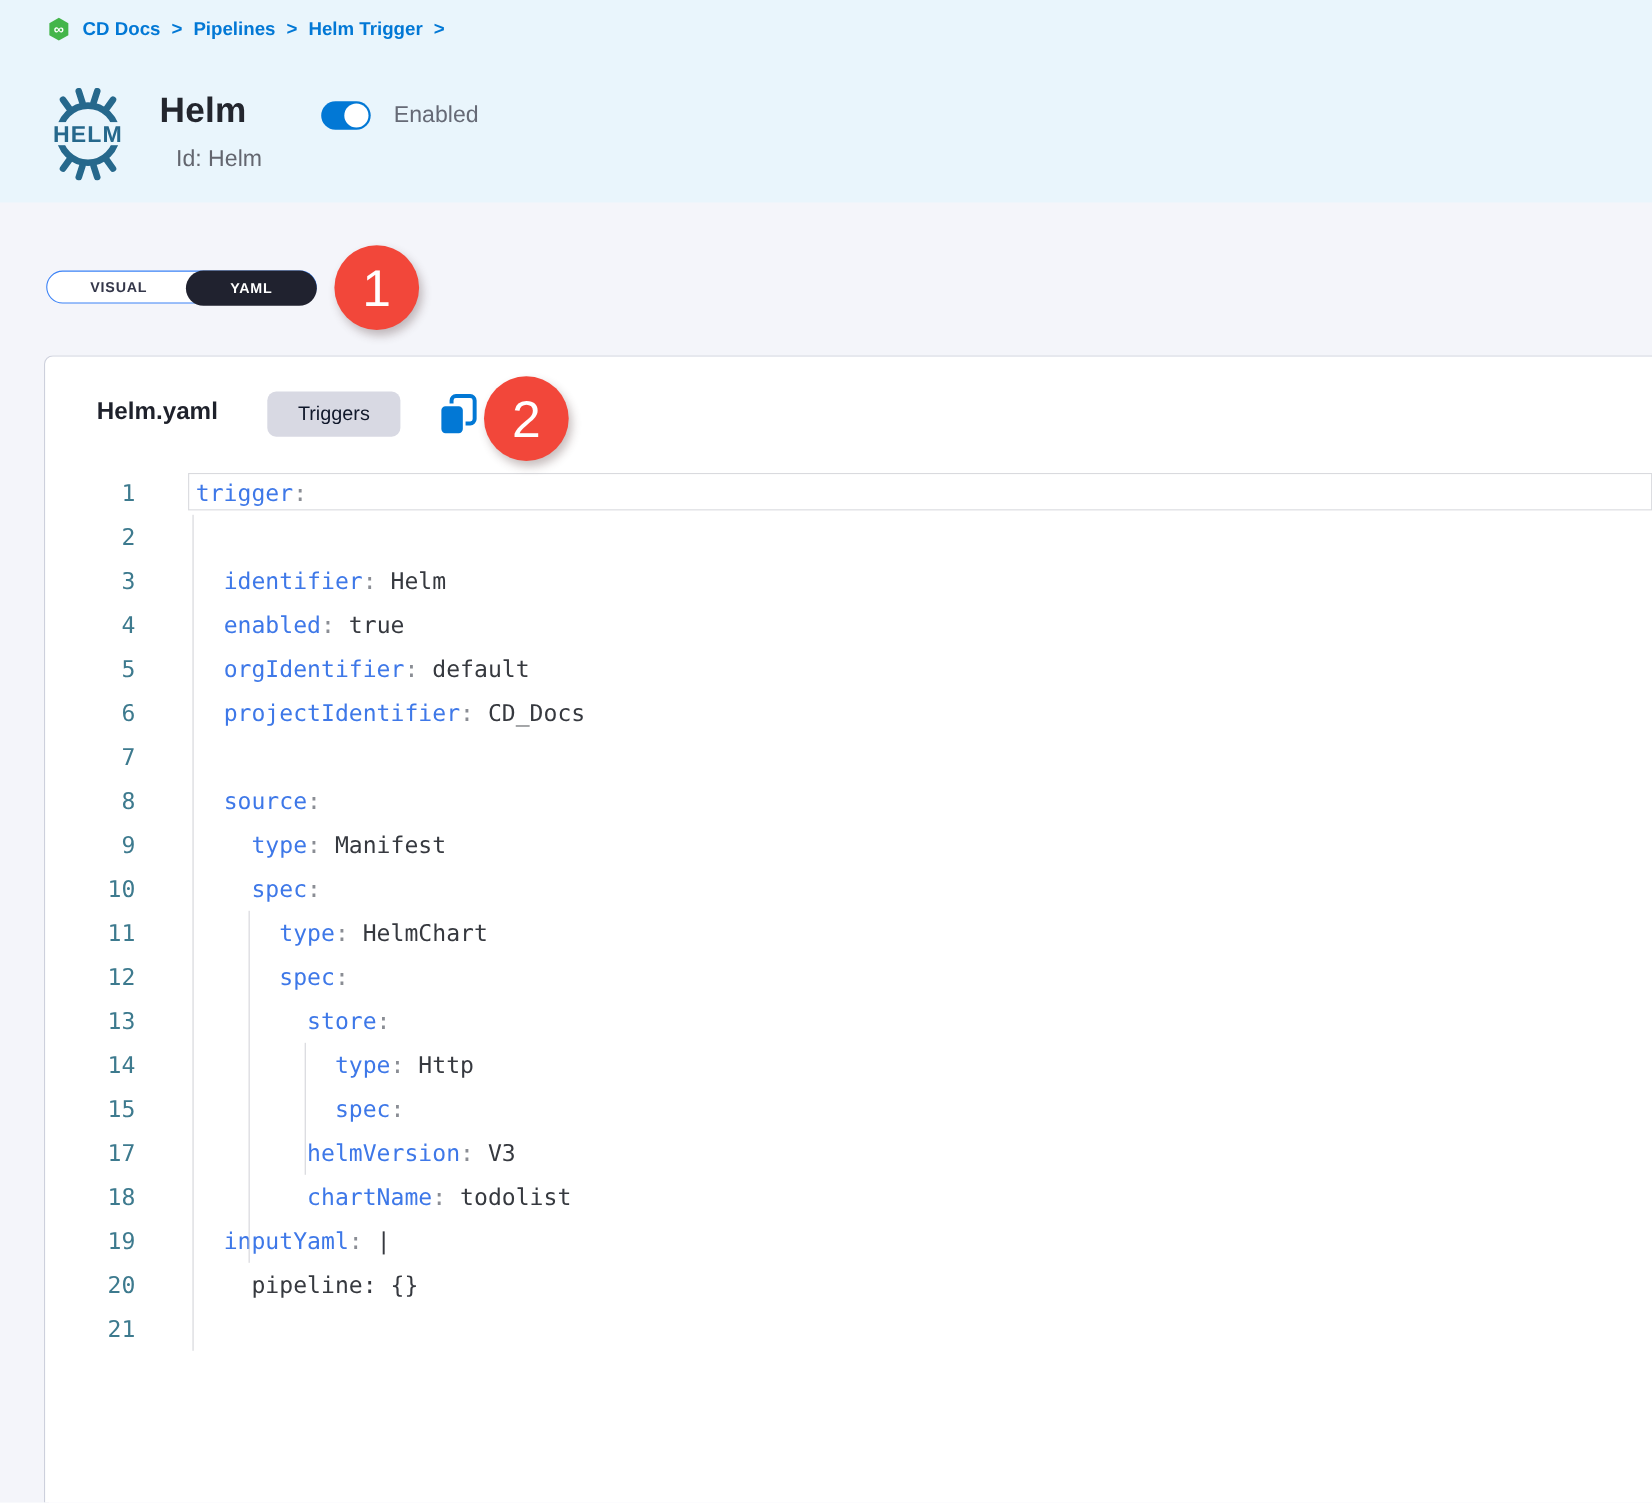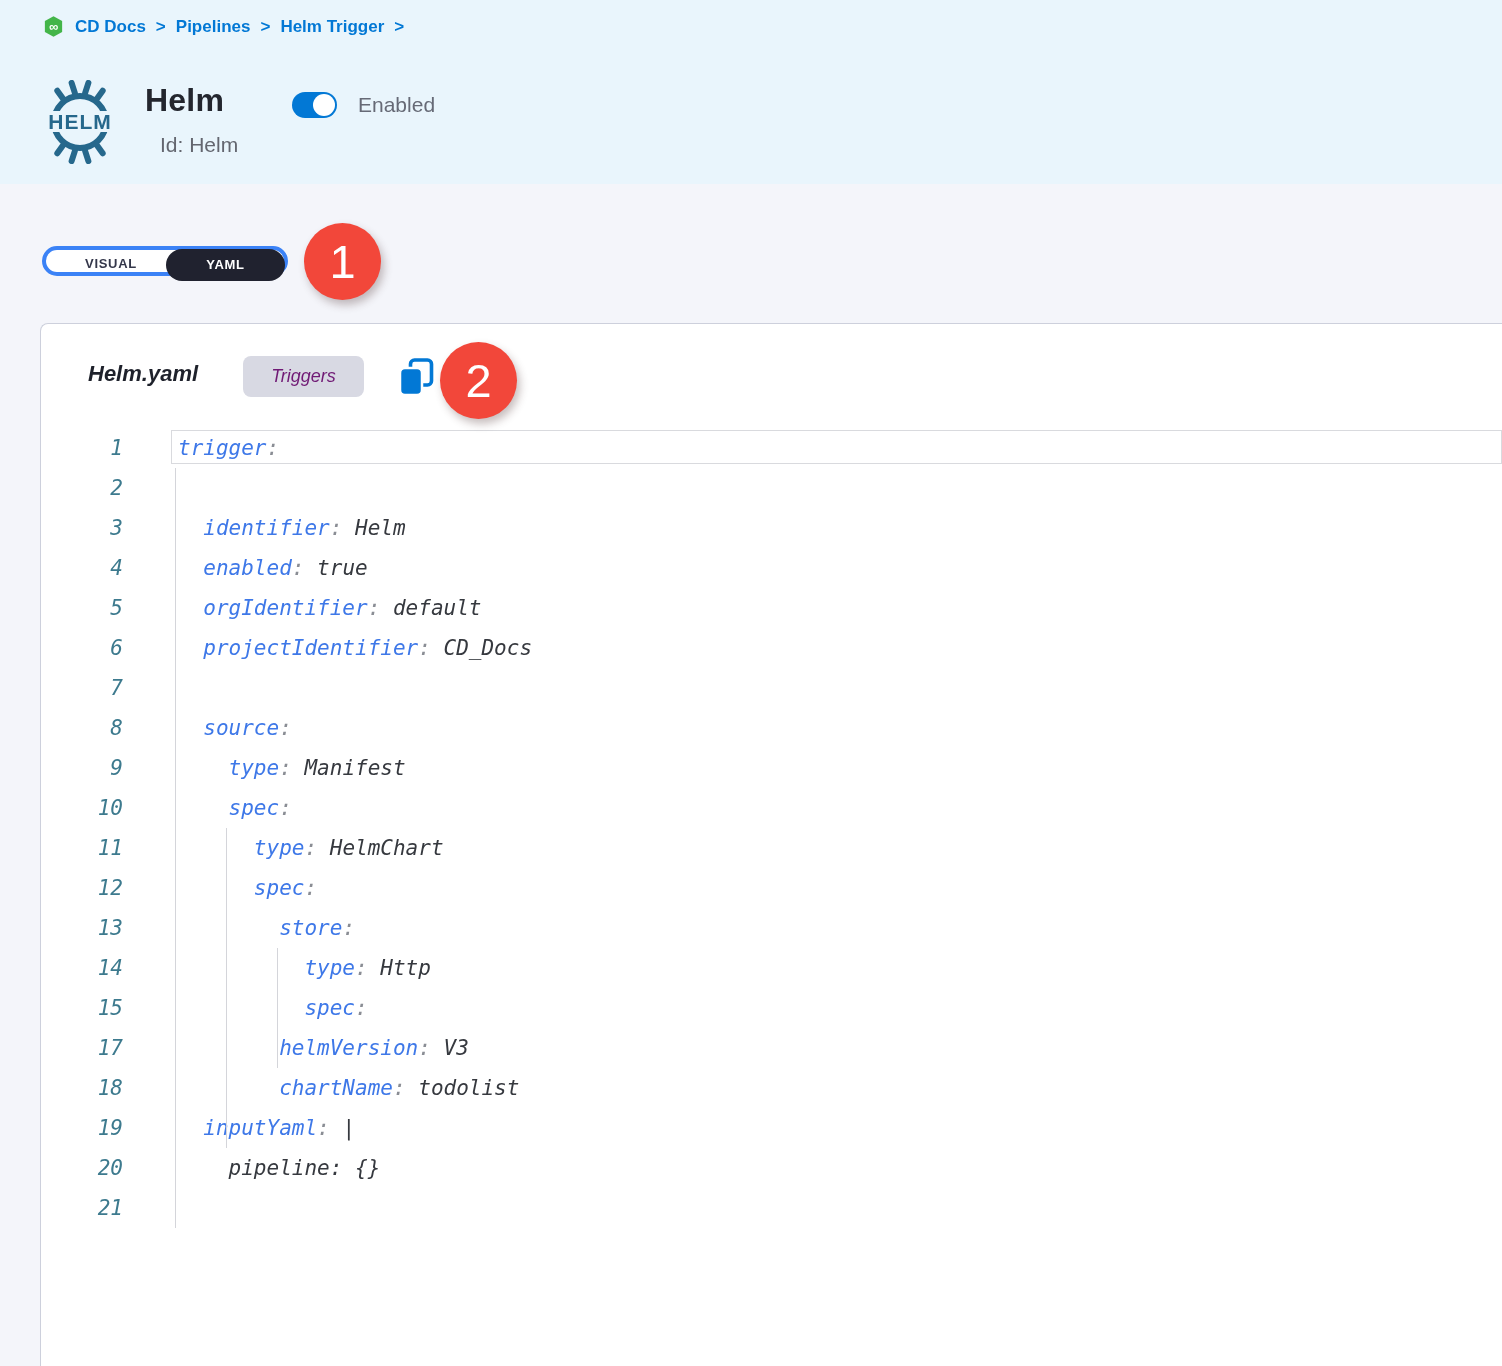--- a/index.html
+++ b/index.html
@@ -43,21 +43,21 @@
     background:#ffffff; border-radius:50%;
   }
   .enabled-label {
     position:absolute; left:358px; top:93px;
     font-size:21px; color:#666a76;
   }
 
   
   .mode-toggle {
     position:absolute; left:42px; top:246px; width:246px; height:30px;
-    background:#ffffff; border:4px solid #3b82f6; border-radius:16px;
+    background:#ffffff; border:1px solid #3b82f6; border-radius:16px;
   }
   .mode-visual {
     position:absolute; left:0; top:0; width:130px; height:28px;
     line-height:28px; text-align:center;
     font-size:13px; font-weight:700; letter-spacing:0.7px; color:#34374a;
     cursor:pointer;
   }
   .mode-yaml {
     position:absolute; right:-1px; top:-1px; width:119px; height:32px;
     line-height:32px; text-align:center; border-radius:16px;
@@ -78,30 +78,29 @@
   .anno-1 { left:304px; top:223px; }
   .anno-2 { left:440px; top:342px; }
 
   
   .card {
     position:absolute; left:40px; top:323px; width:1462px; height:1043px;
     background:#ffffff;
     border:1px solid #cdd0dc; border-right:none; border-bottom:none;
     border-radius:8px 0 0 0;
     z-index:10;
-    font-style:italic;
   }
   .file-name {
     position:absolute; left:47px; top:37px;
     font-size:22px; font-weight:700; color:#1e212b;
   }
   .triggers-badge {
     position:absolute; left:202px; top:32px; width:121px; height:41px;
     background:#d8d9e3; border-radius:8px;
-    color:#701a75; font-size:18px;
+    color:#0f172a; font-size:18px;
     display:flex; align-items:center; justify-content:center;
     cursor:pointer;
   }
   .copy-btn {
     position:absolute; left:356px; top:33px; width:38px; height:42px;
     cursor:pointer; background:none; border:none;
   }
 
   
   .editor {

